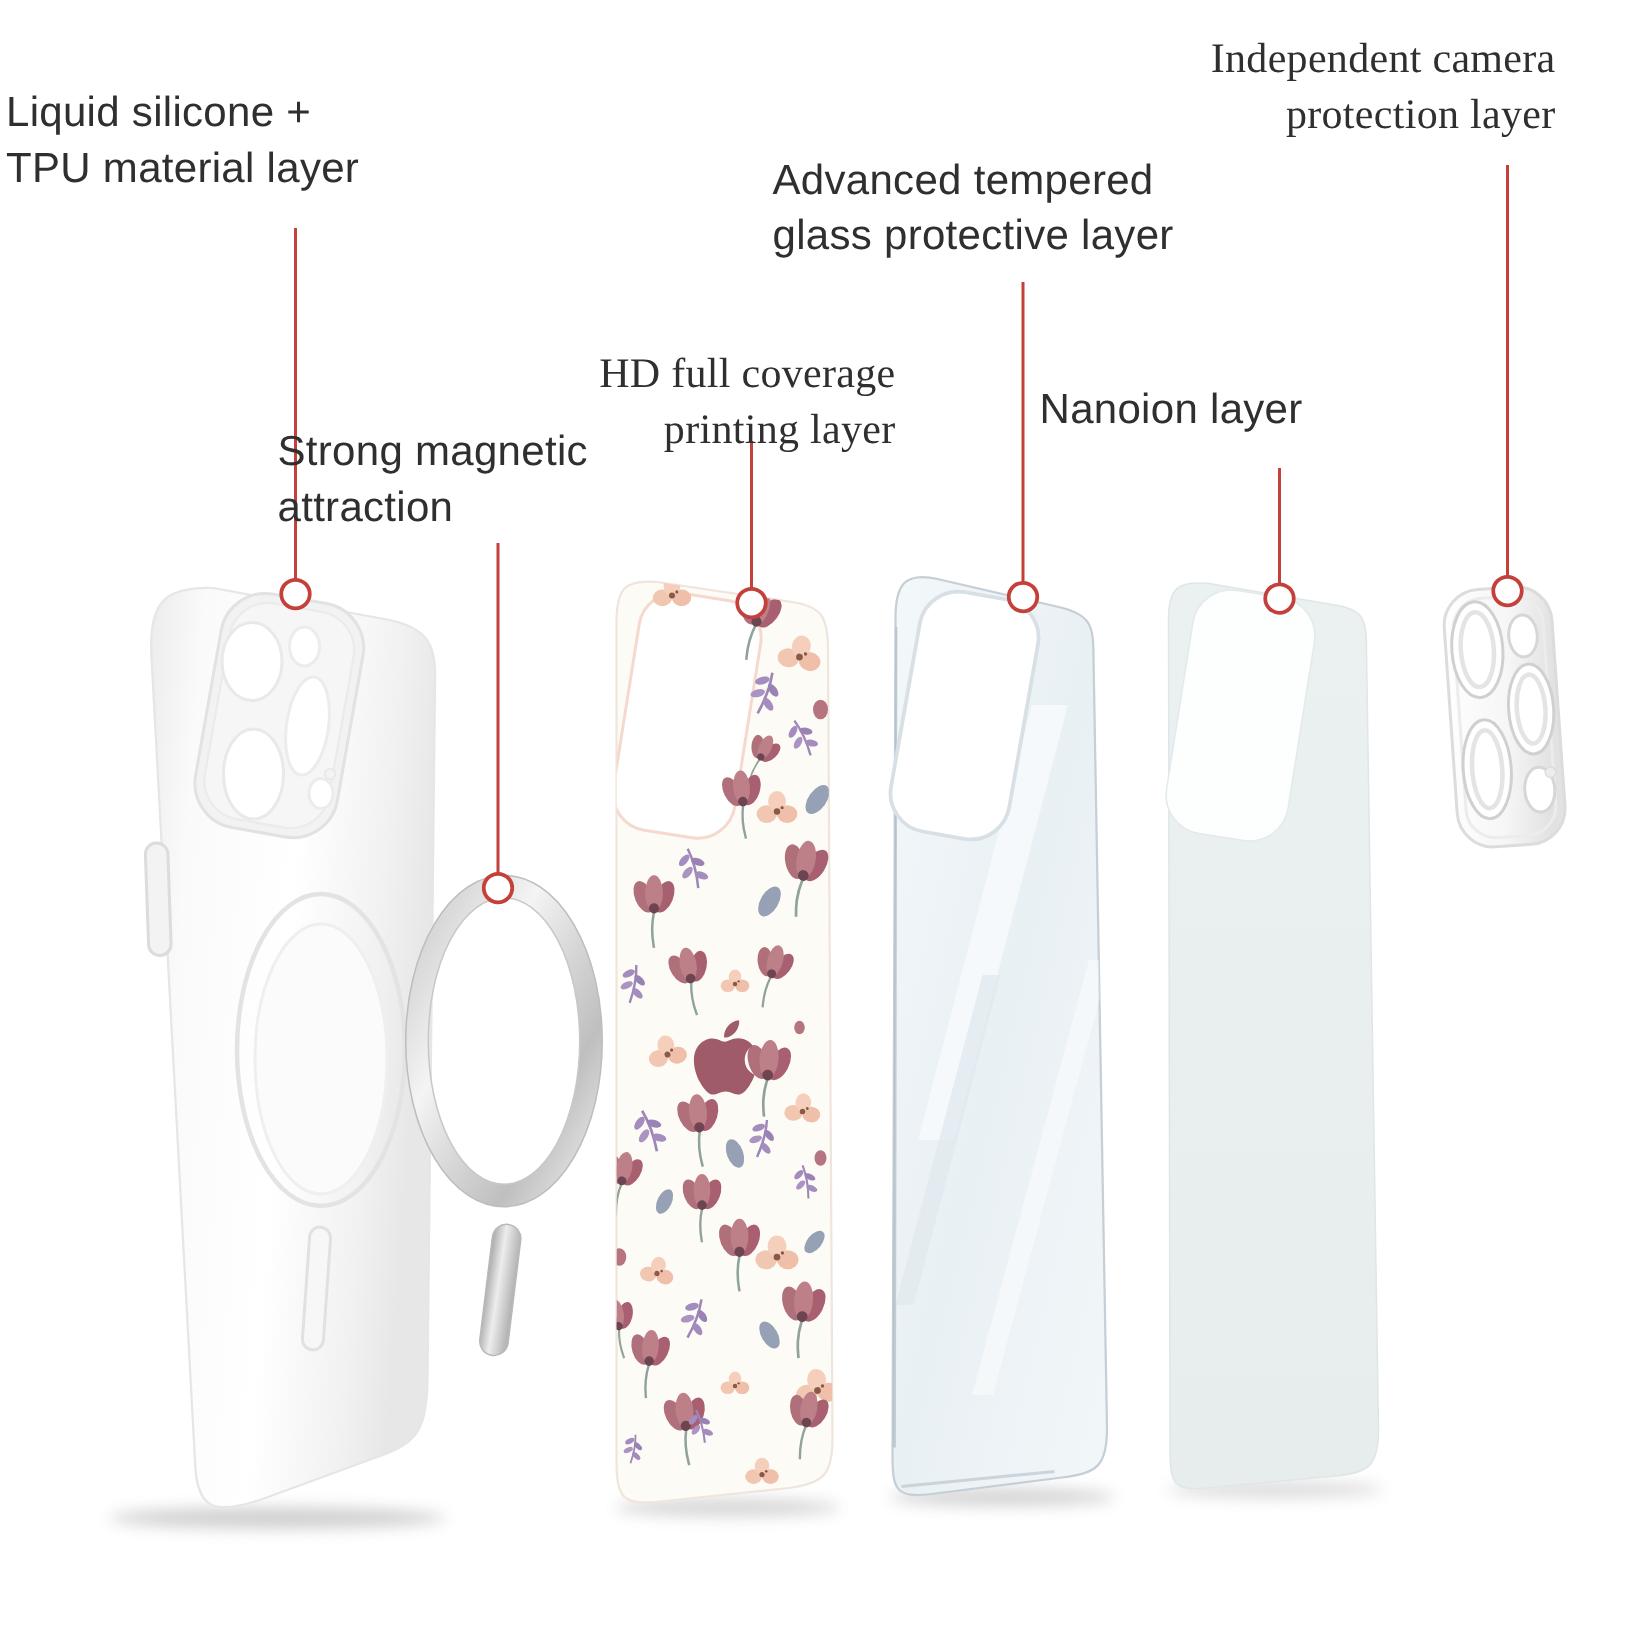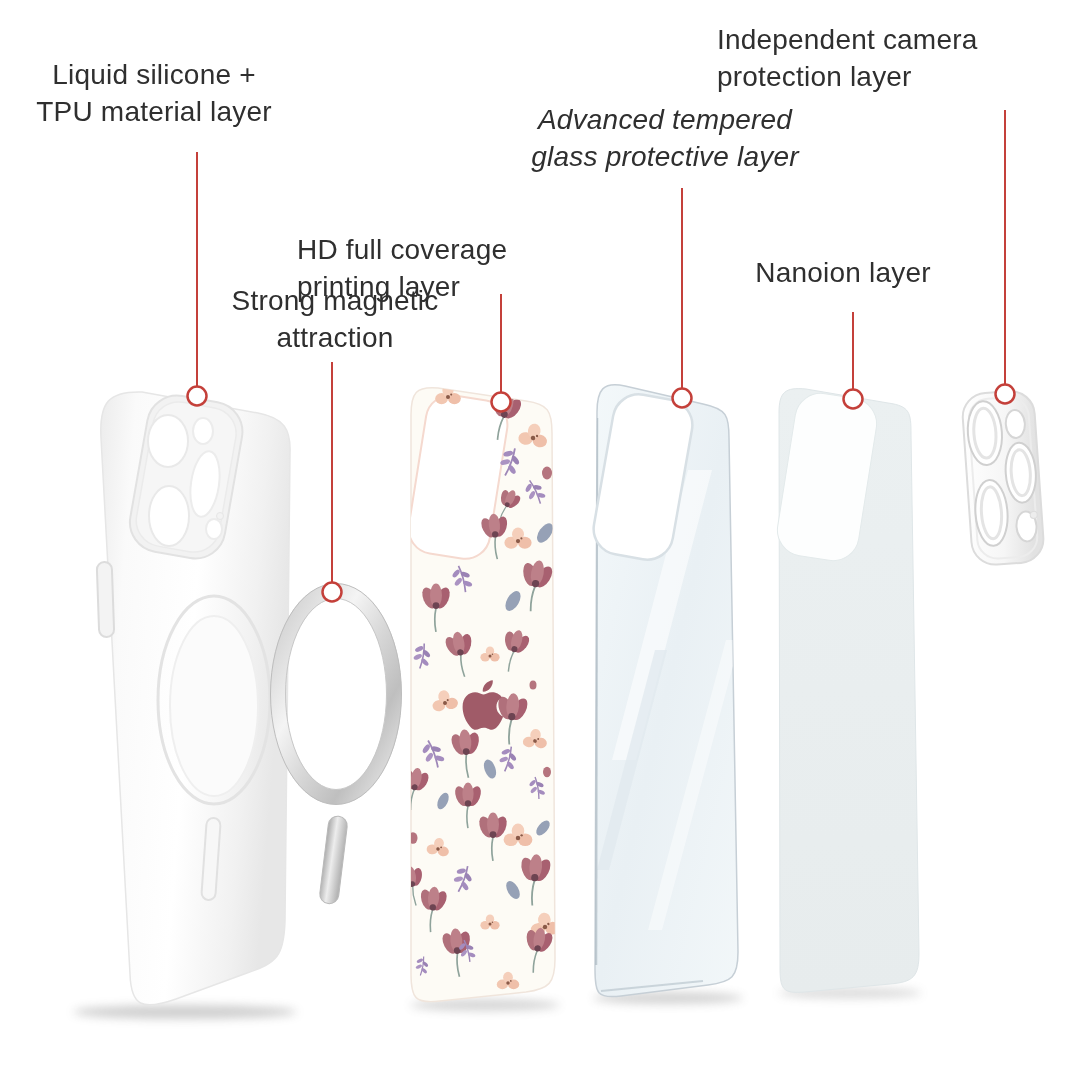--- a/index.html
+++ b/index.html
@@ -5,22 +5,22 @@
   html,body{margin:0;padding:0;background:#ffffff;}
   .stage{
     position:relative;width:1090px;height:1090px;background:#ffffff;
     overflow:hidden;font-family:"Liberation Sans",sans-serif;
   }
   .art{position:absolute;left:0;top:0;}
   .lbl{
     position:absolute;font-size:28px;line-height:37px;color:#2f2f2f;
     white-space:pre-line;letter-spacing:.2px;
   }
-  .lbl.center{text-align:center;}
-  .lbl.right{}
+  .lbl.center{text-align:left;}
+  .lbl.right{text-align:right;font-family:Liberation Serif, serif;}
 </style>
 </head>
 <body>
 
 <div class="stage">
 
 <svg class="art" width="1090" height="1090" viewBox="0 0 1090 1090">
   <defs>
     <linearGradient id="caseGrad" x1="0" y1="0" x2="1" y2="0.25">
       <stop offset="0" stop-color="#ececec"></stop>
@@ -255,21 +255,21 @@
     </g>
   </g>
 </svg>
 
   <div class="lbl center" style="left:4px;top:56px;width:300px;">Liquid silicone +
 TPU material layer</div>
 
   <div class="lbl right" style="right:53px;top:21px;width:320px;">Independent camera
 protection layer</div>
 
-  <div class="lbl center" style="left:515px;top:101px;width:300px;font-style:italic;">Advanced tempered
+  <div class="lbl center" style="left:515px;top:101px;width:300px;">Advanced tempered
 glass protective layer</div>
 
   <div class="lbl right" style="right:493px;top:199px;width:300px;margin-top:32px;">HD full coverage
 printing layer</div>
 
   <div class="lbl center" style="left:693px;top:254px;width:300px;">Nanoion layer</div>
 
   <div class="lbl center" style="left:185px;top:282px;width:300px;">Strong magnetic
 attraction</div>
 </div>

